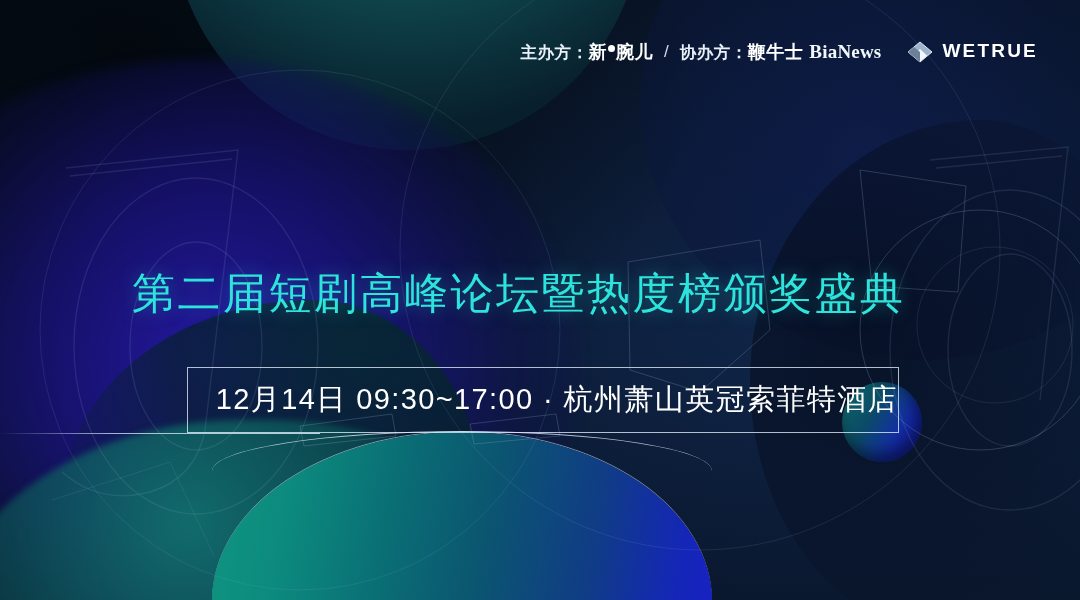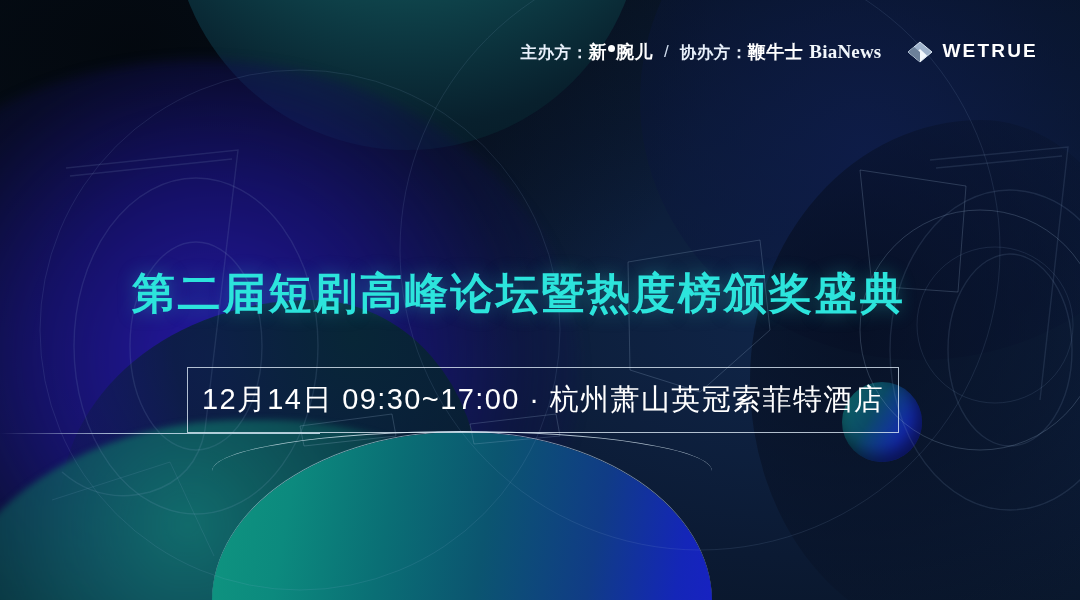--- a/index.html
+++ b/index.html
@@ -270,39 +270,39 @@
     vertical-align: 10px;
   }
 
   
   .title-sub {
     position: absolute;
     left: 132px;
     top: 272px;
     font-size: 43px;
     line-height: 1;
-    font-weight: 700;
+    font-weight: 400;
     letter-spacing: 2.5px;
     color: #2ce4dc;
     white-space: nowrap;
     text-shadow: 0 0 18px rgba(44, 228, 220, 0.35);
   }
 
   
   .info-box {
     position: absolute;
     left: 187px;
     top: 367px;
     width: 712px;
     height: 66px;
     box-sizing: border-box;
     border: 1.5px solid rgba(225,238,250,0.78);
     display: flex;
     align-items: center;
-    justify-content: center;
+    justify-content: flex-end;
   }
   .info-text {
     color: #ffffff;
     font-size: 29px;
     font-weight: 400;
     letter-spacing: 1.4px;
     white-space: nowrap;
   }
 </style>
 </head>

